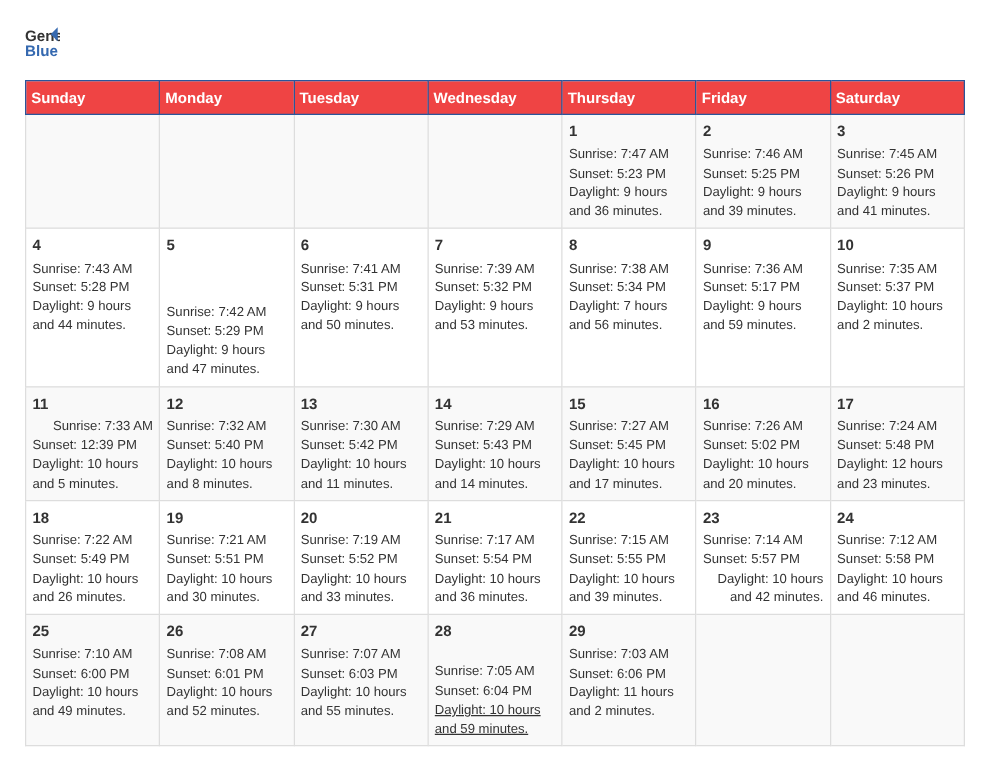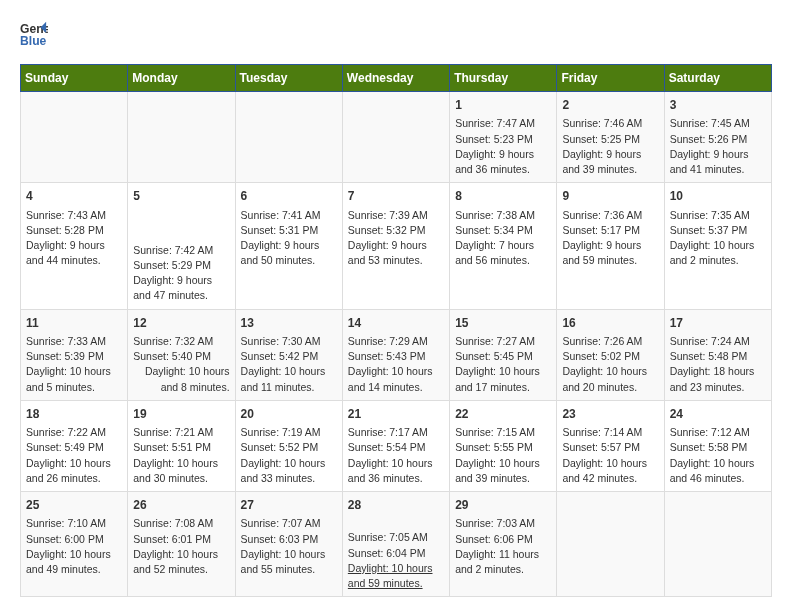--- a/index.html
+++ b/index.html
@@ -36,21 +36,21 @@
     .location {
       font-size: 16px;
       color: #555;
     }
     table {
       width: 100%;
       border-collapse: collapse;
       font-size: 11px;
     }
     thead tr {
-      background-color: #4d7c0f;
+      background-color: #ef4444;
       color: white;
     }
     thead th {
       padding: 6px 4px;
       text-align: left;
       font-size: 12px;
       font-weight: bold;
       border: 1px solid #2a559a;
     }
     tbody tr {
@@ -178,29 +178,29 @@
         <td>
           <span class="day-num">10</span>
           <span style="display: block;">Sunrise: 7:35 AM</span>
           <span style="display: block;">Sunset: 5:37 PM</span>
           <span style="display: block;">Daylight: 10 hours and 2 minutes.</span>
         </td>
       </tr>
       <tr>
         <td>
           <span class="day-num">11</span>
-          <span style="display: block;">Sunrise: 7:33 AM</span>
-          <span style="display: block;">Sunset: 5:39 PM</span>
+          <span style="display: block; text-align: right;">Sunrise: 7:33 AM</span>
+          <span style="display: block;">Sunset: 12:39 PM</span>
           <span style="display: block;">Daylight: 10 hours and 5 minutes.</span>
         </td>
         <td>
           <span class="day-num">12</span>
           <span style="display: block;">Sunrise: 7:32 AM</span>
           <span style="display: block;">Sunset: 5:40 PM</span>
-          <span style="display: block; text-align: right;">Daylight: 10 hours and 8 minutes.</span>
+          <span style="display: block;">Daylight: 10 hours and 8 minutes.</span>
         </td>
         <td>
           <span class="day-num">13</span>
           <span style="display: block;">Sunrise: 7:30 AM</span>
           <span style="display: block;">Sunset: 5:42 PM</span>
           <span style="display: block;">Daylight: 10 hours and 11 minutes.</span>
         </td>
         <td>
           <span class="day-num">14</span>
           <span style="display: block;">Sunrise: 7:29 AM</span>
@@ -216,21 +216,21 @@
         <td>
           <span class="day-num">16</span>
           <span style="display: block;">Sunrise: 7:26 AM</span>
           <span style="display: block;">Sunset: 5:02 PM</span>
           <span style="display: block;">Daylight: 10 hours and 20 minutes.</span>
         </td>
         <td>
           <span class="day-num">17</span>
           <span style="display: block;">Sunrise: 7:24 AM</span>
           <span style="display: block;">Sunset: 5:48 PM</span>
-          <span style="display: block;">Daylight: 18 hours and 23 minutes.</span>
+          <span style="display: block;">Daylight: 12 hours and 23 minutes.</span>
         </td>
       </tr>
       <tr>
         <td>
           <span class="day-num">18</span>
           <span style="display: block;">Sunrise: 7:22 AM</span>
           <span style="display: block;">Sunset: 5:49 PM</span>
           <span style="display: block;">Daylight: 10 hours and 26 minutes.</span>
         </td>
         <td>
@@ -254,21 +254,21 @@
         <td>
           <span class="day-num">22</span>
           <span style="display: block;">Sunrise: 7:15 AM</span>
           <span style="display: block;">Sunset: 5:55 PM</span>
           <span style="display: block;">Daylight: 10 hours and 39 minutes.</span>
         </td>
         <td>
           <span class="day-num">23</span>
           <span style="display: block;">Sunrise: 7:14 AM</span>
           <span style="display: block;">Sunset: 5:57 PM</span>
-          <span style="display: block;">Daylight: 10 hours and 42 minutes.</span>
+          <span style="display: block; text-align: right;">Daylight: 10 hours and 42 minutes.</span>
         </td>
         <td>
           <span class="day-num">24</span>
           <span style="display: block;">Sunrise: 7:12 AM</span>
           <span style="display: block;">Sunset: 5:58 PM</span>
           <span style="display: block;">Daylight: 10 hours and 46 minutes.</span>
         </td>
       </tr>
       <tr>
         <td>

